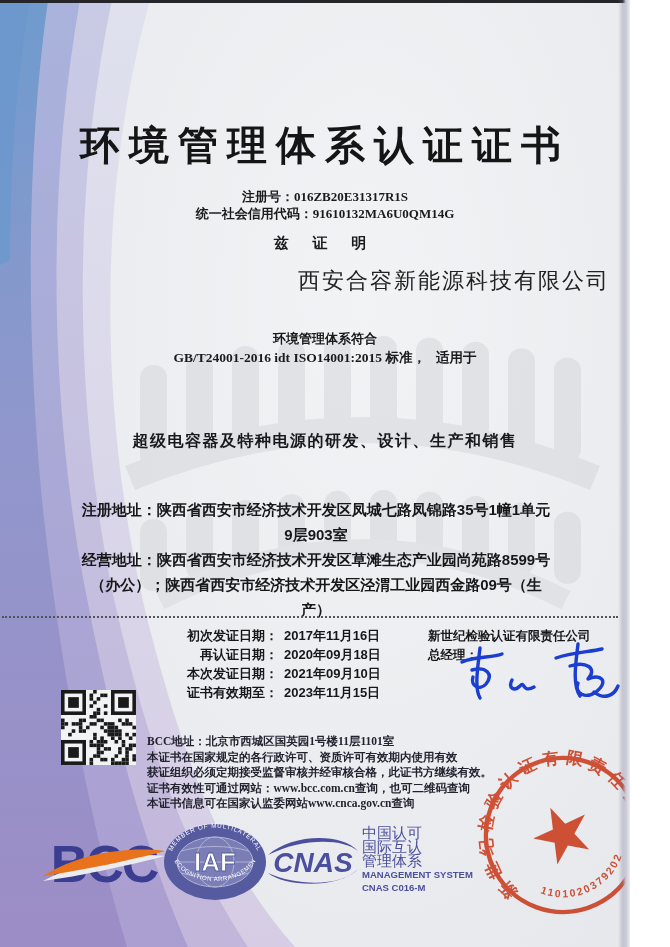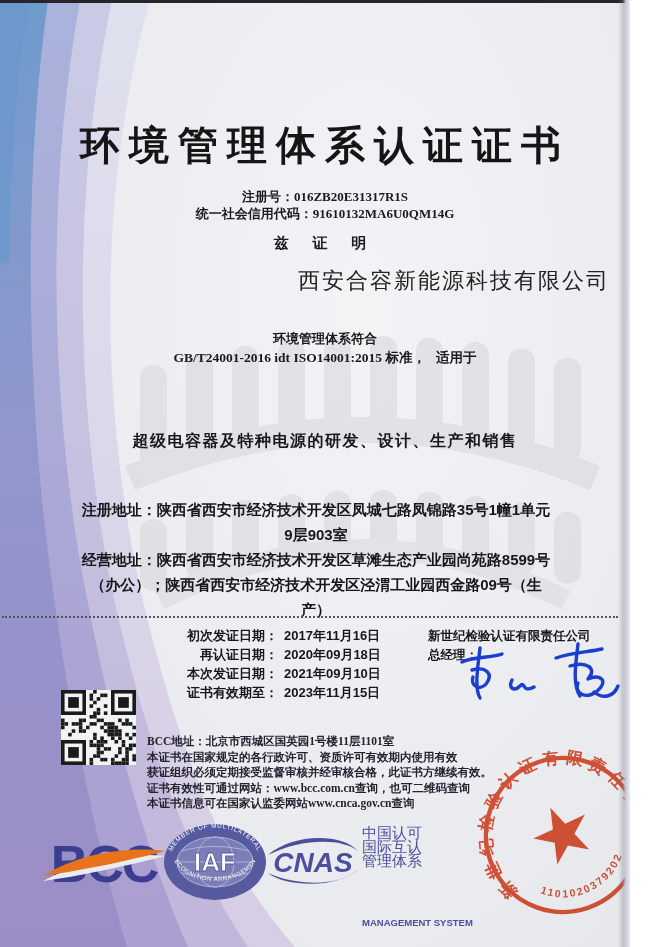--- a/index.html
+++ b/index.html
@@ -32,21 +32,21 @@
         font-family:"Liberation Sans","DejaVu Sans",sans-serif;color:#17171a;}
   .qr{left:61px;top:690px;}
   .notes{left:147px;top:692px;width:470px;font-size:11.5px;font-weight:bold;line-height:15.6px;color:#232330;margin-top:42px;}
   .stamp{left:468px;top:740px;mix-blend-mode:multiply;}
   .sig{left:428px;top:634px;}
   .bcc{left:42px;top:834px;}
   .iaf{left:162px;top:821px;}
   .cnasmark{left:266px;top:828px;}
   .cnastext{left:362px;top:826px;font-family:"Liberation Sans","DejaVu Sans",sans-serif;color:#4c4f9d;}
   .cnastext .zh{font-size:15px;line-height:14px;}
-  .cnastext .en{font-size:9.5px;font-weight:bold;line-height:13px;margin-top:48px;}
+  .cnastext .en{font-size:9.5px;font-weight:bold;line-height:13px;}
 </style>
 </head>
 <body>
 
 <div class="page">
 
   <svg class="deco" width="670" height="947" viewBox="0 0 670 947">
     <defs>
       <linearGradient id="g1" x1="0" y1="0" x2="0" y2="1">
         <stop offset="0" stop-color="#6f9bcd"></stop>

